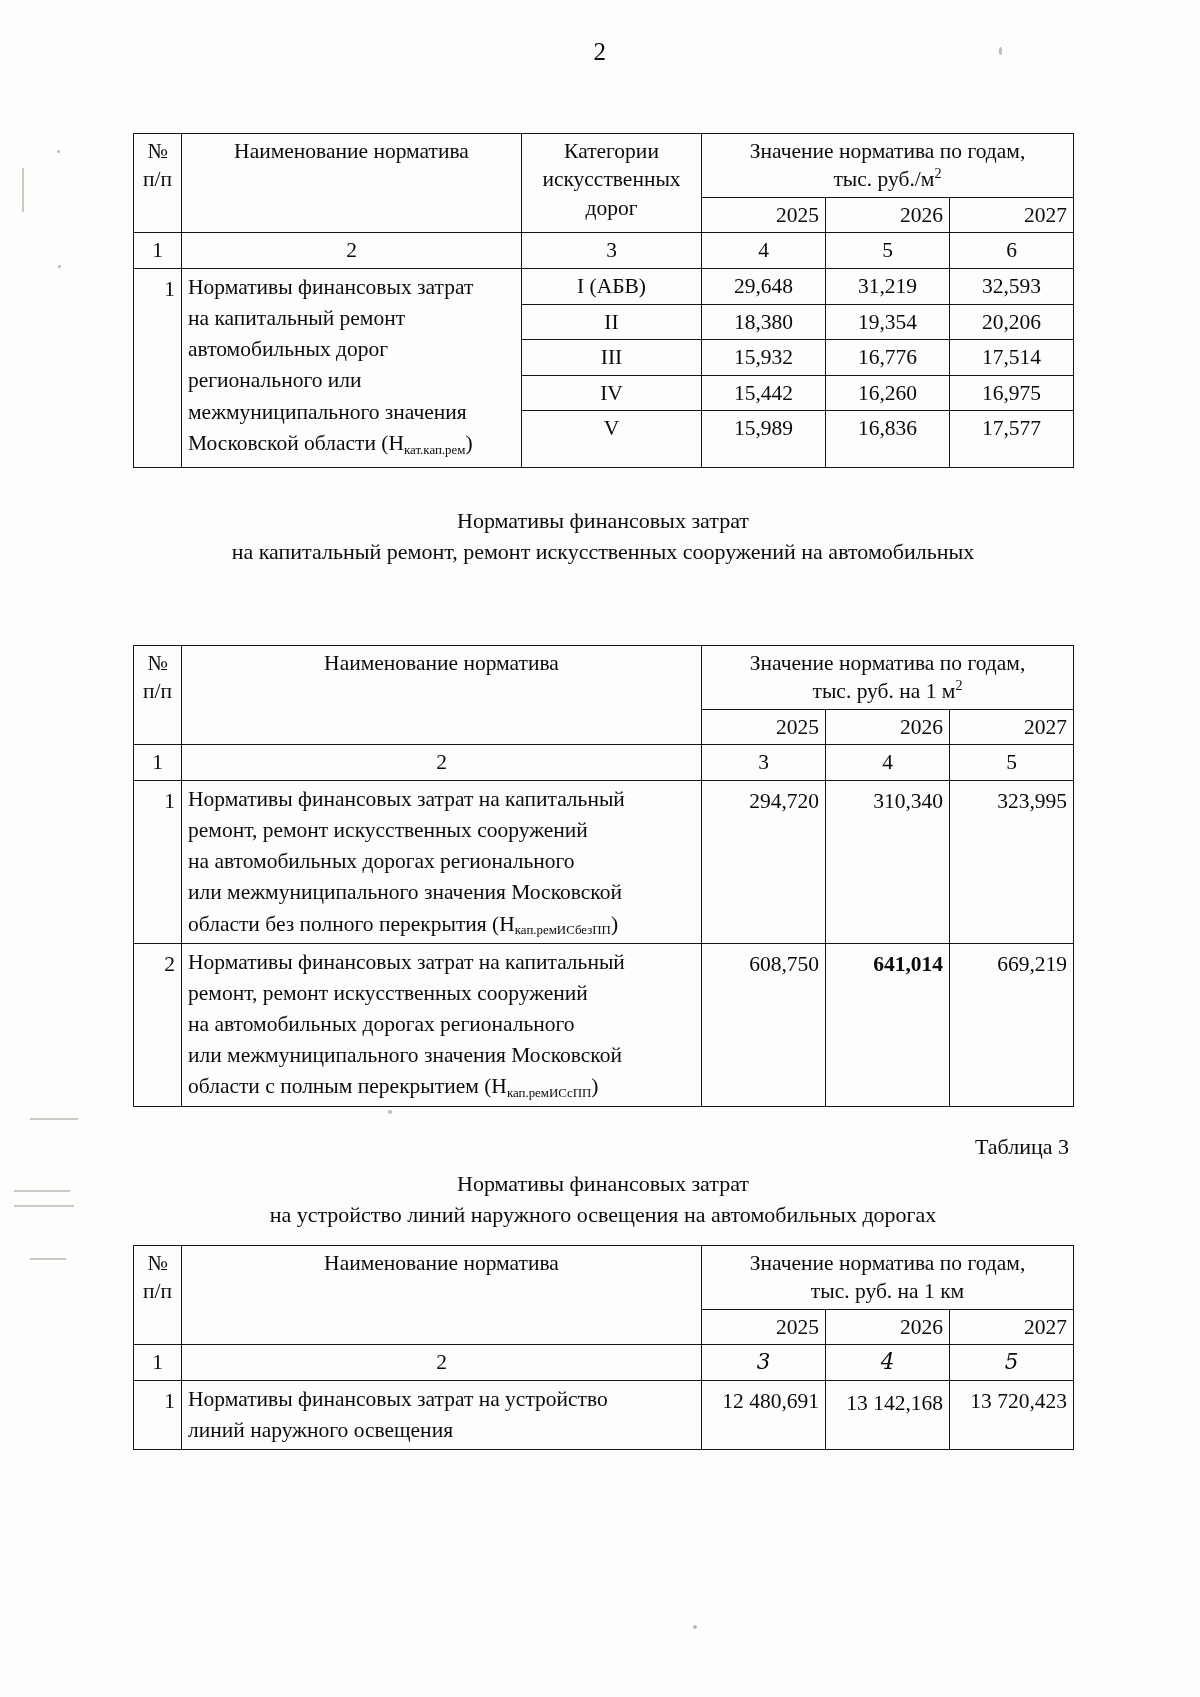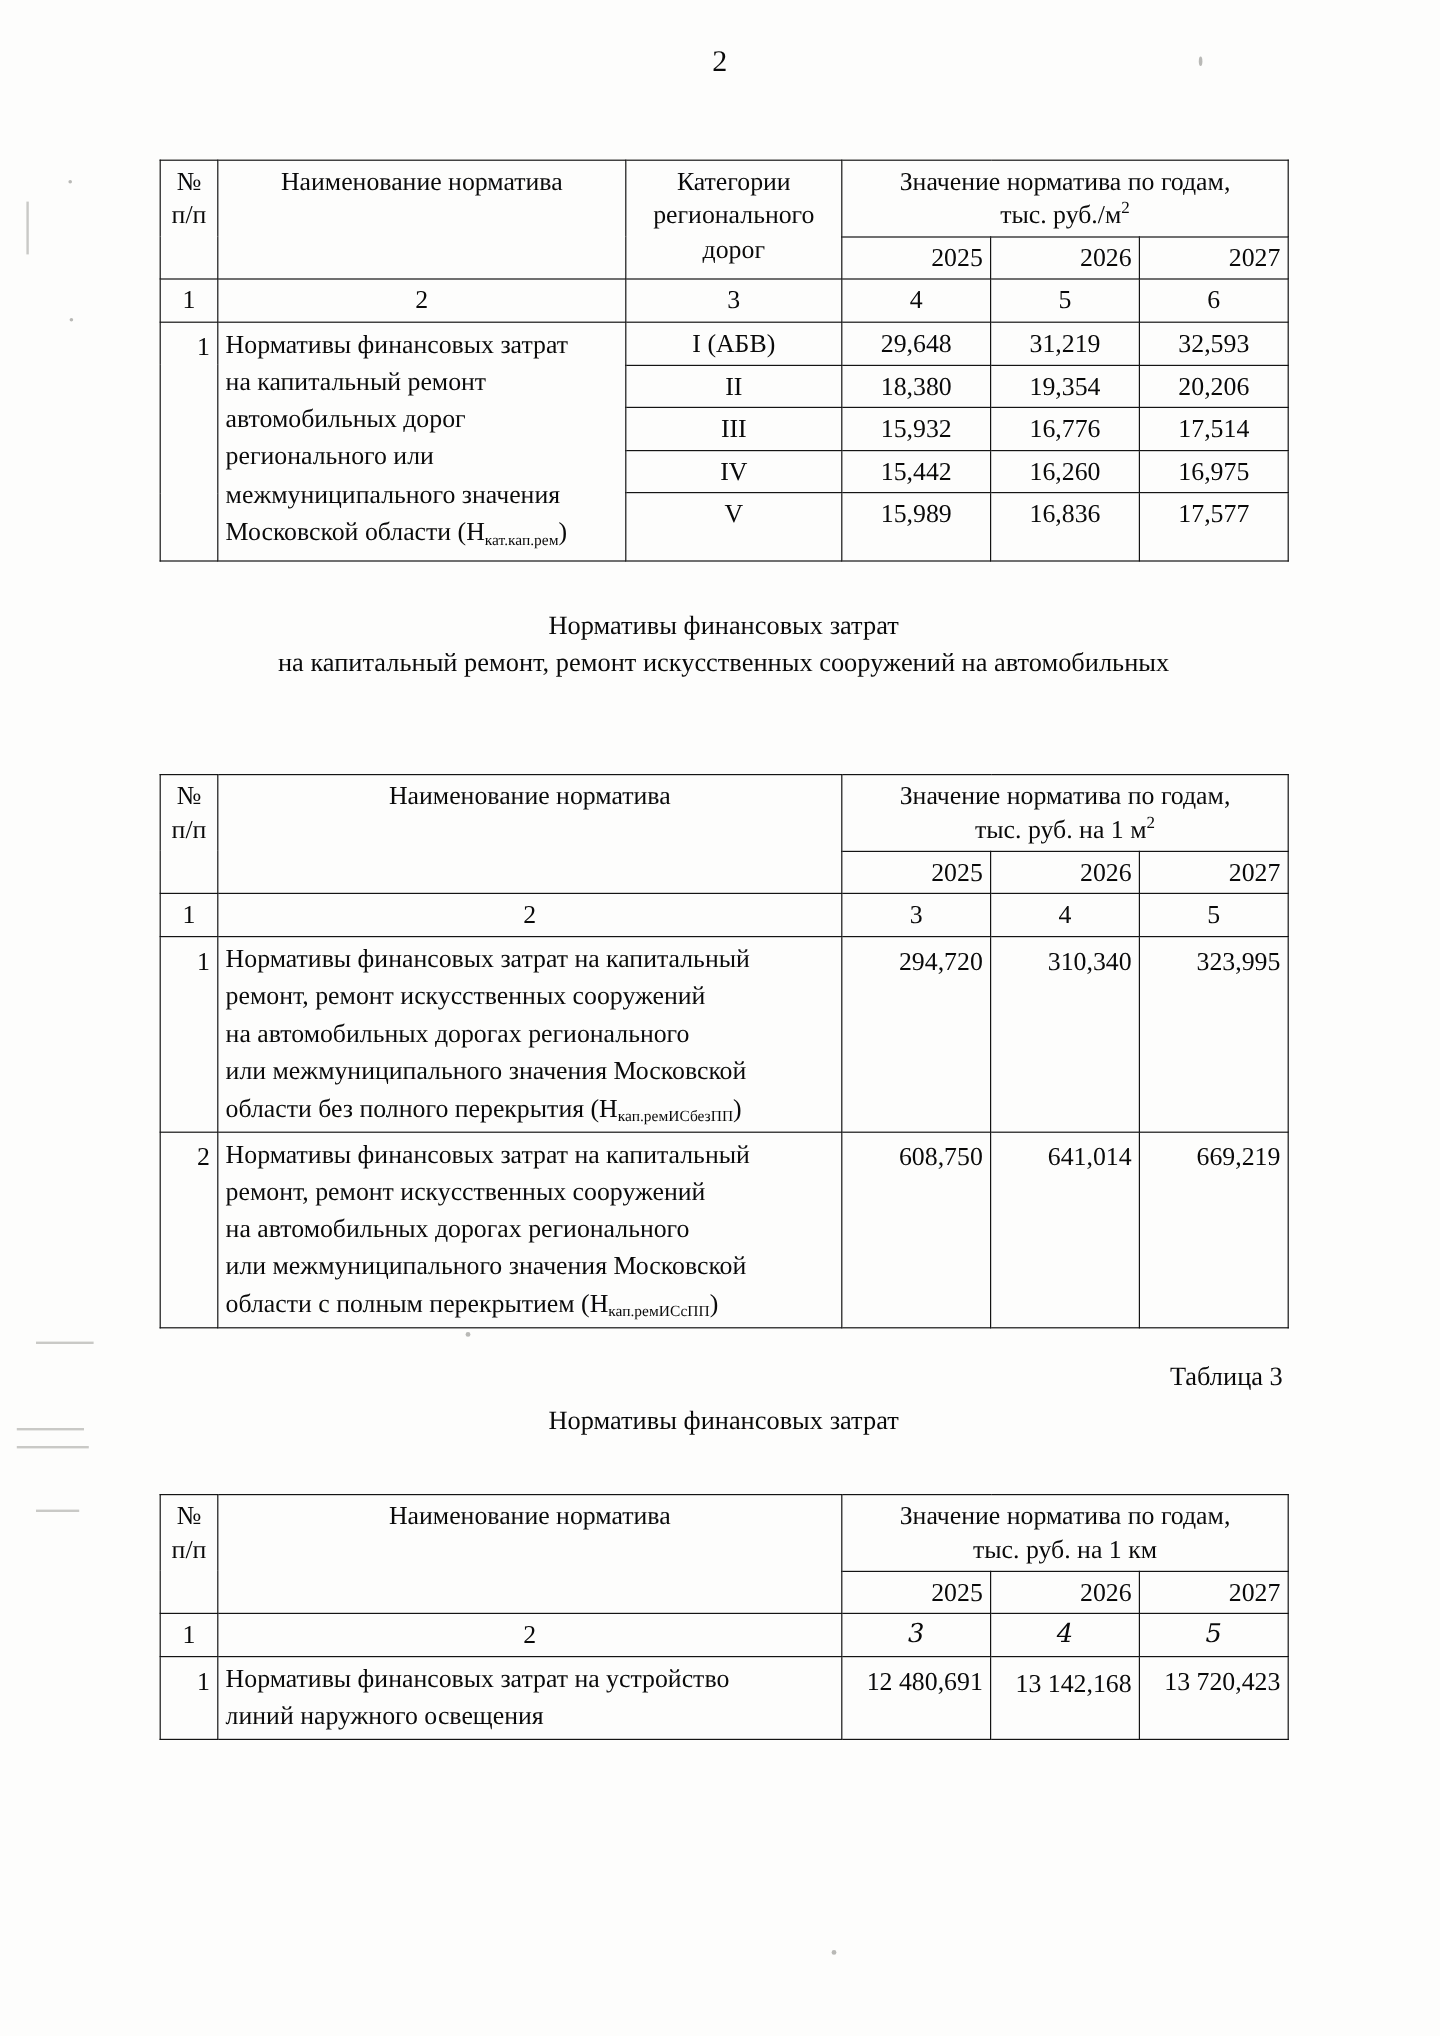--- a/index.html
+++ b/index.html
@@ -167,21 +167,21 @@
           <tr>
             <td rowspan="2" class="hdr-block">
               <div>№</div>
               <div>п/п</div>
             </td>
             <td rowspan="2" class="hdr-block">
               <div>Наименование норматива</div>
             </td>
             <td rowspan="2" class="hdr-block">
               <div>Категории</div>
-              <div>регионального</div>
+              <div>искусственных</div>
               <div>дорог</div>
             </td>
             <td colspan="3" class="hdr-block">
               <div>Значение норматива по годам,</div>
               <div>
                 <span>тыс. руб./м</span><sup>2</sup>
               </div>
             </td>
           </tr>
           <tr>
@@ -309,31 +309,32 @@
             <td class="namecell">
               <div>Нормативы финансовых затрат на капитальный</div>
               <div>ремонт, ремонт искусственных сооружений</div>
               <div>на автомобильных дорогах регионального</div>
               <div>или межмуниципального значения Московской</div>
               <div>
                 <span>области с полным перекрытием (Н</span><sub class="tiny">кап.ремИСсПП</sub><span>)</span>
               </div>
             </td>
             <td class="ctr" style="padding-top:6px;">608,750</td>
-            <td class="ctr" style="padding-top:6px;">641,014</td>
+            <td class="ctr" style="padding-top:6px;font-weight:bold;">641,014</td>
             <td class="ctr" style="padding-top:6px;">669,219</td>
           </tr>
         </tbody>
       </table>
     </div>
 
     <div class="blk-mid2">
       <div class="tbl-caption">Таблица 3</div>
       <div class="sec-title">
         <div class="l1">Нормативы финансовых затрат</div>
+        <div>на устройство линий наружного освещения на автомобильных дорогах</div>
       </div>
     </div>
 
     <div class="blk-t3">
       <table class="doc">
         <colgroup>
           <col class="t2-col1">
             <col class="t2-col2">
           <col class="t2-col3">
             <col class="t2-col4">

